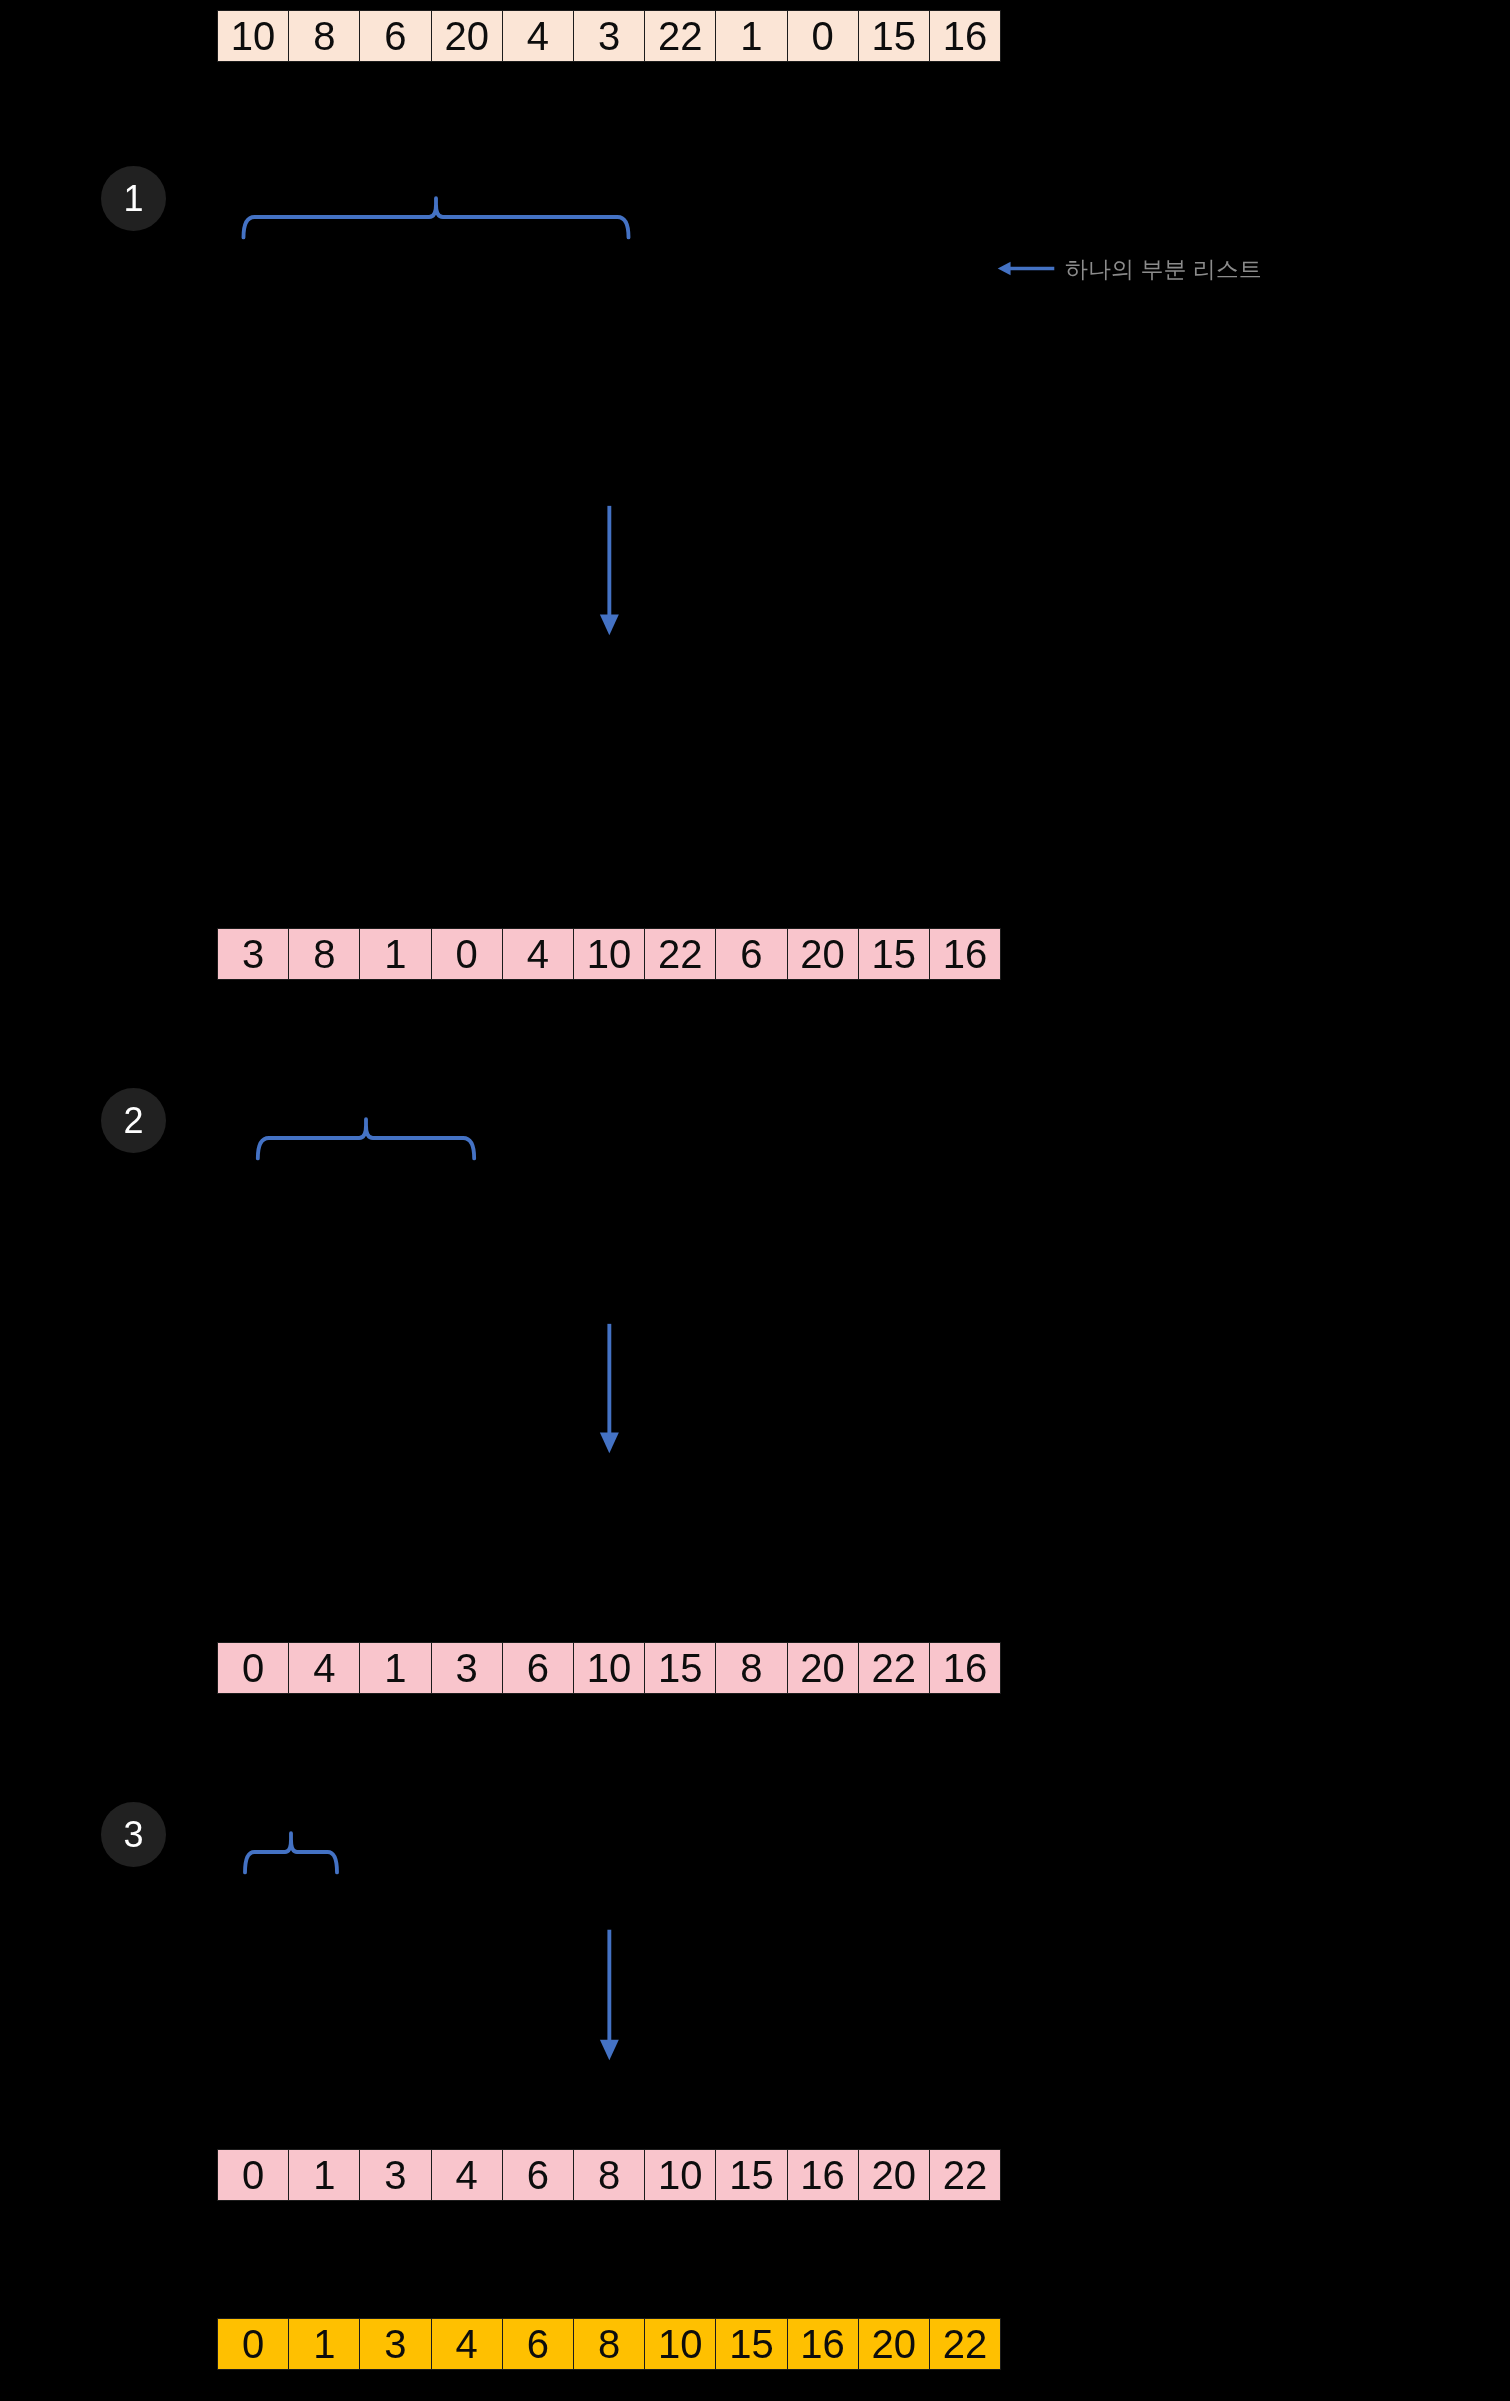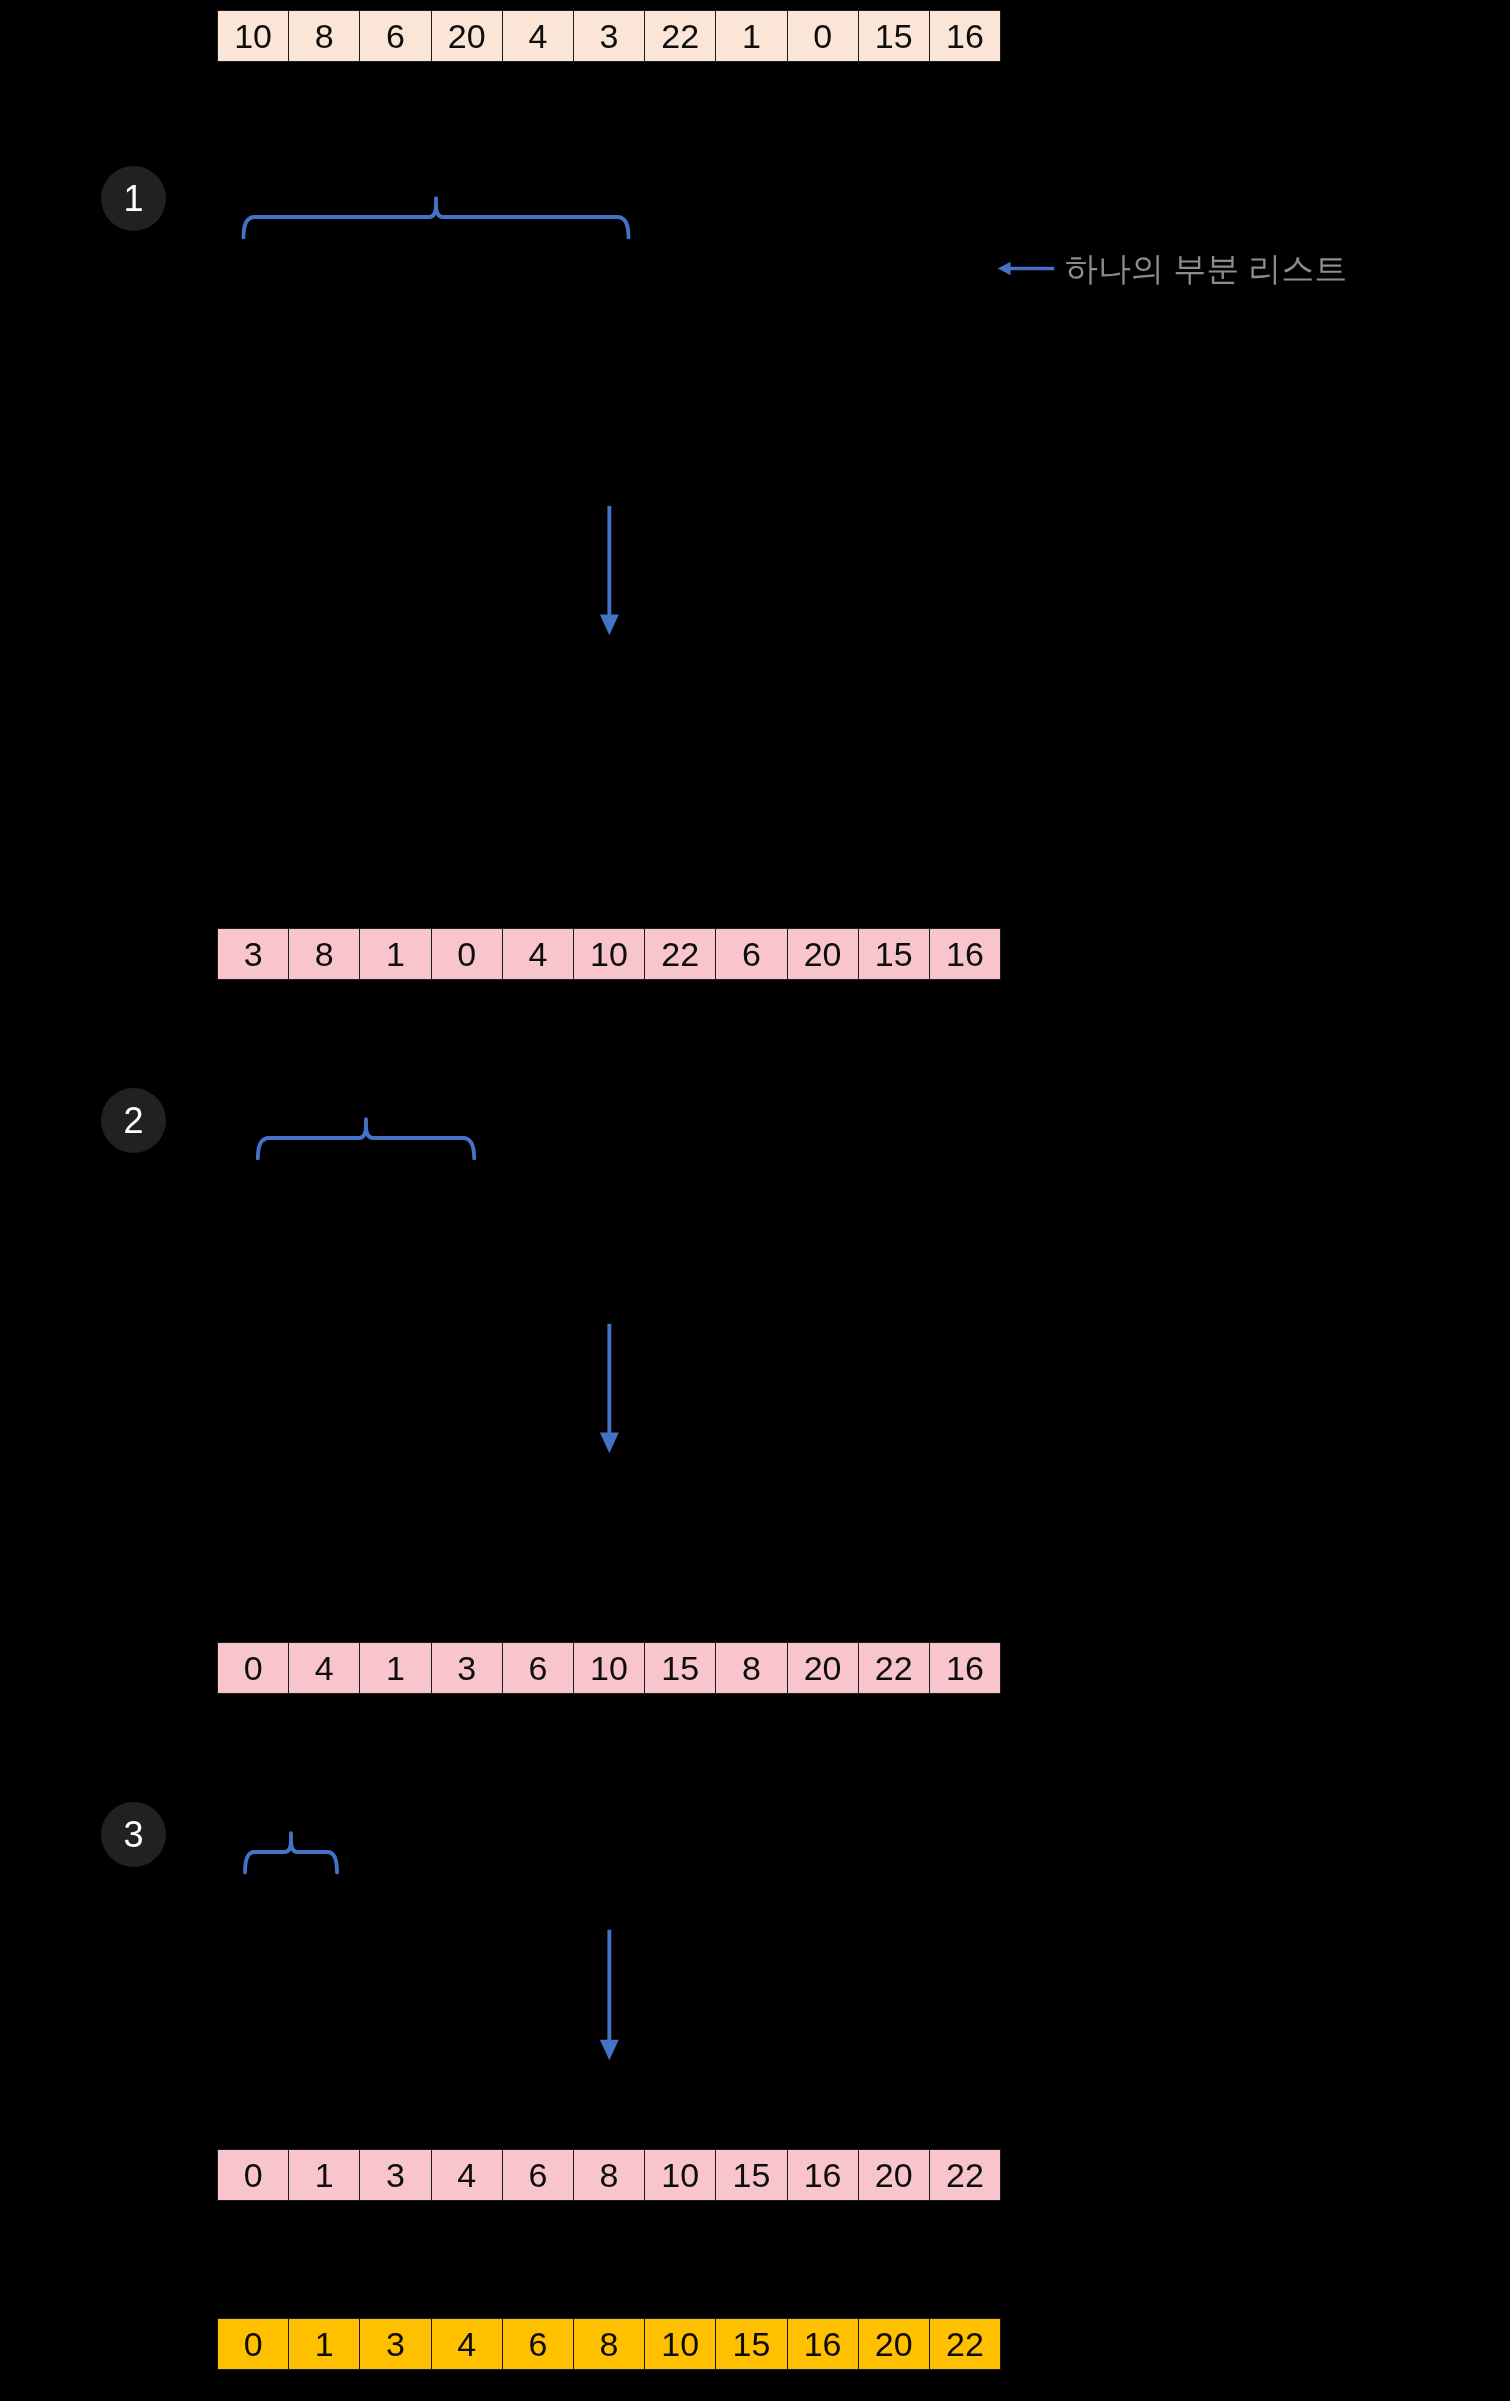--- a/index.html
+++ b/index.html
@@ -21,21 +21,21 @@
     display: flex;
     box-sizing: border-box;
     border: 1.7px solid var(--cell-border, #1c1c1c);
   }
   .array-row .cell {
     flex: 1 1 0;
     display: flex;
     align-items: center;
     justify-content: center;
     border-right: 1.7px solid var(--cell-border, #1c1c1c);
-    font-size: 34px;
+    font-size: 40px;
     line-height: 1;
     color: var(--number-text, #0d0d0d);
   }
   .array-row .cell:last-child { border-right: none; }
   .cream { background: var(--cream, #FBE5D6); }
   .pink  { background: var(--pink, #F9C5CC); }
   .gold  { background: var(--gold, #FFC000); }
 
   
   .badge {
@@ -52,21 +52,21 @@
   }
 
   
   svg.blue-shape { position: absolute; color: var(--accent-blue, #4472C4); display: block; }
 
   
   .annot-text {
     position: absolute;
     left: 1065px;
     top: 250px;
-    font-size: 33px;
+    font-size: 23px;
     line-height: 38px;
     color: var(--annotation-gray, #8C8C8C);
     white-space: nowrap;
   }
 </style>
 </head>
 <body>
 
 <div class="canvas">
 

